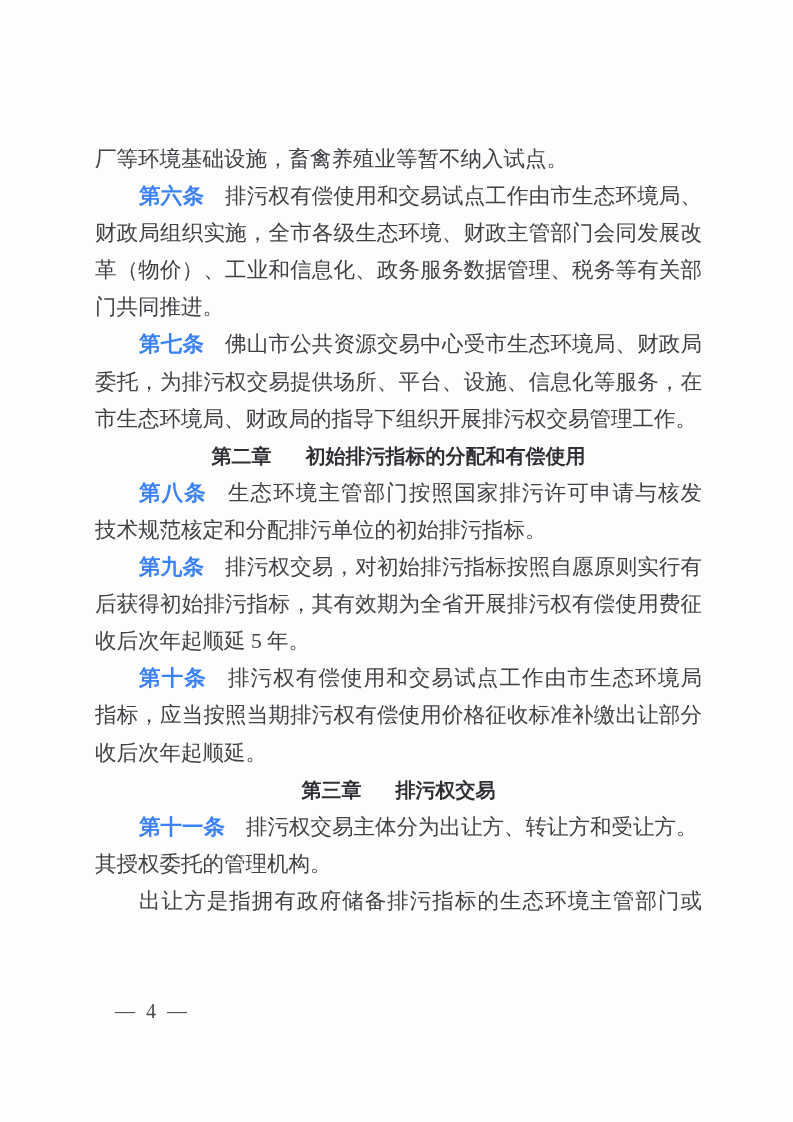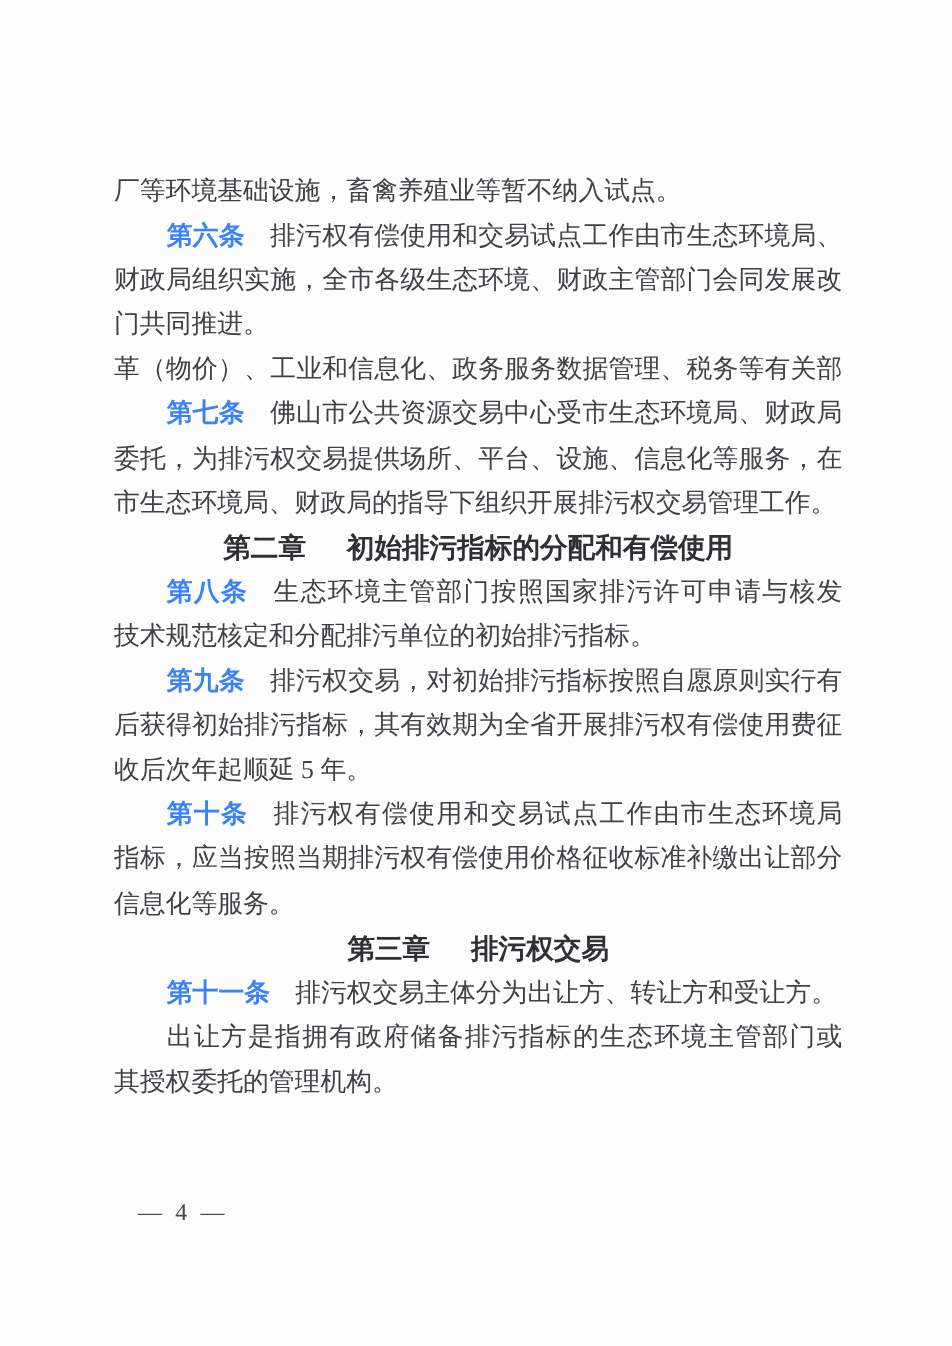--- a/index.html
+++ b/index.html
@@ -37,21 +37,21 @@
   }
   .text-line.indent {
     padding-left: 44px;
   }
   .article-no {
     font-weight: bold;
     color: #3b82f6;
     margin-right: 21px;
   }
   .chapter-heading {
-    font-size: 23px;
+    font-size: 20px;
     font-weight: bold;
     color: #2e3034;
     text-align: center;
     line-height: 37.1px;
     height: 37.1px;
   }
   .chapter-no {
     margin-right: 34px;
   }
   .page-number {
@@ -64,33 +64,33 @@
   }
 </style>
 </head>
 <body>
 
 <div class="page">
   <div class="content">
       <div class="text-line"><span>厂等环境基础设施，畜禽养殖业等暂不纳入试点。</span></div>
       <div class="text-line indent fill"><span class="article-no">第六条</span><span>排污权有偿使用和交易试点工作由市生态环境局、</span></div>
       <div class="text-line fill"><span>财政局组织实施，全市各级生态环境、财政主管部门会同发展改</span></div>
+      <div class="text-line fill"><span>革（物价）、工业和信息化、政务服务数据管理、税务等有关部</span></div>
       <div class="text-line"><span>门共同推进。</span></div>
-      <div class="text-line fill"><span>革（物价）、工业和信息化、政务服务数据管理、税务等有关部</span></div>
       <div class="text-line indent fill"><span class="article-no">第七条</span><span>佛山市公共资源交易中心受市生态环境局、财政局</span></div>
       <div class="text-line fill"><span>委托，为排污权交易提供场所、平台、设施、信息化等服务，在</span></div>
       <div class="text-line"><span>市生态环境局、财政局的指导下组织开展排污权交易管理工作。</span></div>
       <div class="chapter-heading"><span class="chapter-no">第二章</span><span>初始排污指标的分配和有偿使用</span></div>
       <div class="text-line indent fill"><span class="article-no">第八条</span><span>生态环境主管部门按照国家排污许可申请与核发</span></div>
       <div class="text-line"><span>技术规范核定和分配排污单位的初始排污指标。</span></div>
       <div class="text-line indent fill"><span class="article-no">第九条</span><span>排污权交易，对初始排污指标按照自愿原则实行有偿</span></div>
       <div class="text-line fill"><span>后获得初始排污指标，其有效期为全省开展排污权有偿使用费征</span></div>
       <div class="text-line"><span>收后次年起顺延 5 年。</span></div>
       <div class="text-line indent fill"><span class="article-no">第十条</span><span>排污权有偿使用和交易试点工作由市生态环境局</span></div>
       <div class="text-line fill"><span>指标，应当按照当期排污权有偿使用价格征收标准补缴出让部分</span></div>
-      <div class="text-line"><span>信息化等服务。</span></div>
+      <div class="text-line"><span>收后次年起顺延。</span></div>
       <div class="chapter-heading"><span class="chapter-no">第三章</span><span>排污权交易</span></div>
       <div class="text-line indent"><span class="article-no">第十一条</span><span>排污权交易主体分为出让方、转让方和受让方。</span></div>
+      <div class="text-line"><span>其授权委托的管理机构。</span></div>
       <div class="text-line indent fill"><span>出让方是指拥有政府储备排污指标的生态环境主管部门或</span></div>
-      <div class="text-line"><span>其授权委托的管理机构。</span></div>
     </div>
   <div class="page-number">— 4 —</div>
 </div>
 
 </body></html>

